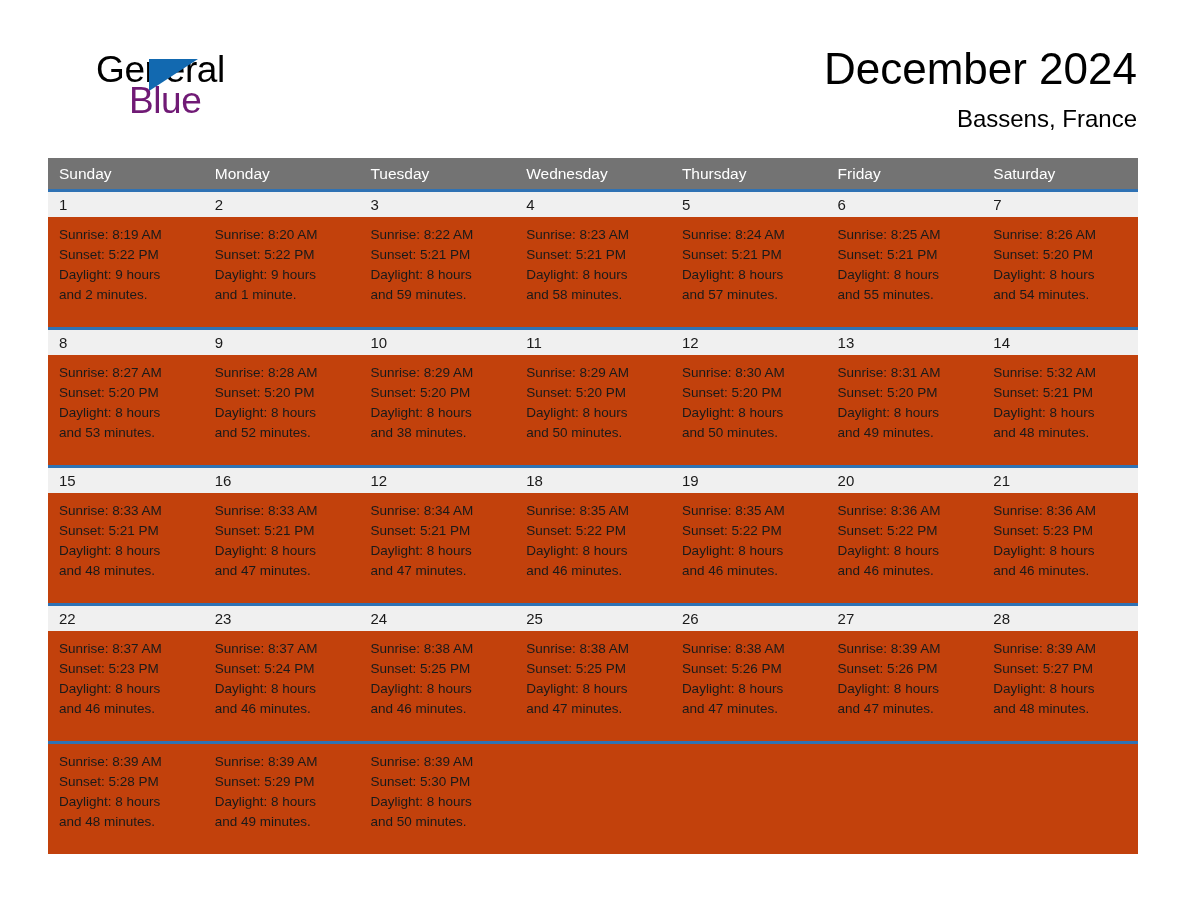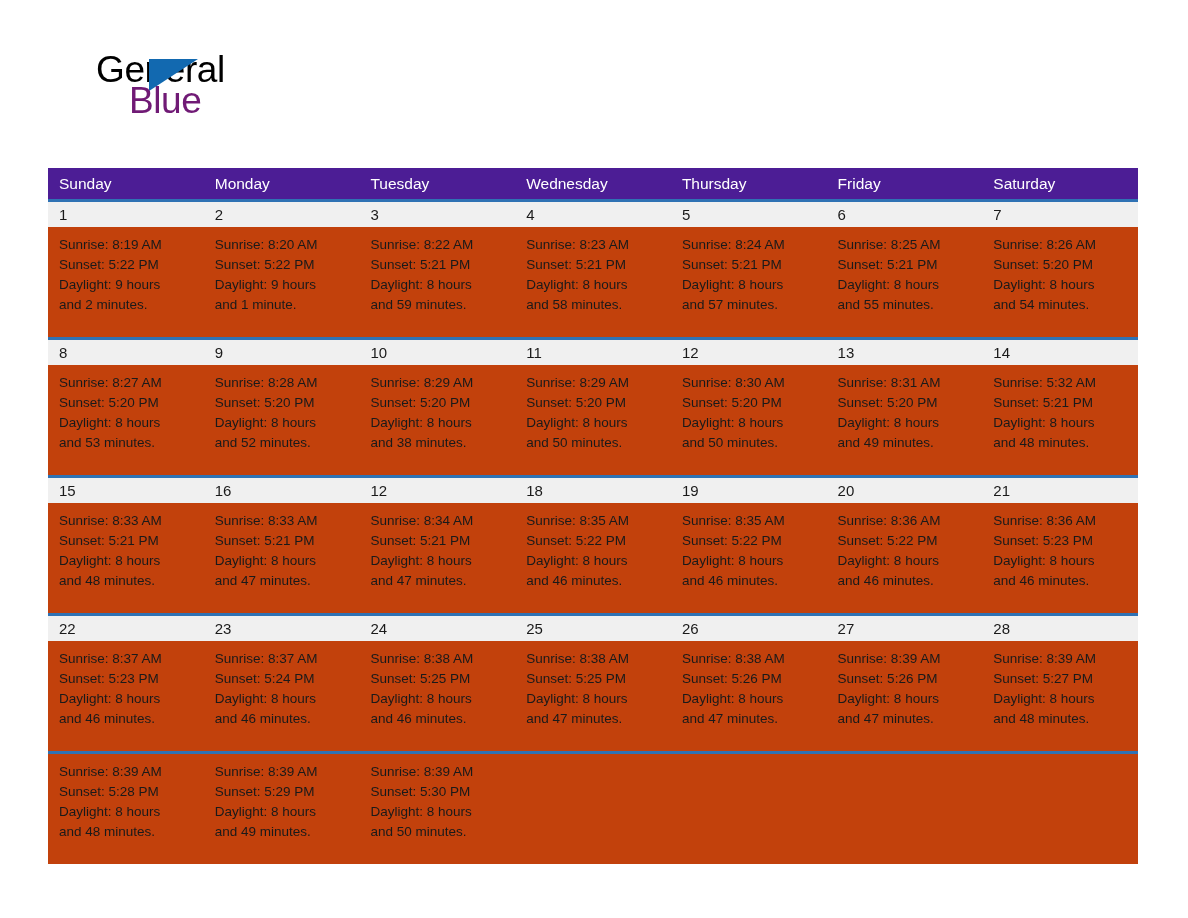--- a/index.html
+++ b/index.html
@@ -92,23 +92,22 @@
   
   .calendar {
     position: absolute;
     left: 48px;
     top: 158px;
     width: 1090px;
   }
 
   .weekday-row {
     display: flex;
-    background: #4c1d95;
+    background: #737373;
     height: 31px;
-    margin-top: 10px;
   }
   .weekday {
     flex: 1 1 0;
     color: #ffffff;
     font-size: 15.5px;
     line-height: 31px;
     padding-left: 11px;
     box-sizing: border-box;
     white-space: nowrap;
   }
@@ -157,20 +156,24 @@
 <div class="page">
 
   <div class="top">
 
     <div class="logo">
       <span class="logo-general">General</span>
       <span class="logo-triangle"></span>
       <span class="logo-blue">Blue</span>
     </div>
 
+    <div class="title-block">
+      <div class="month-title">December 2024</div>
+      <div class="location">Bassens, France</div>
+    </div>
 
   </div>
 
   <div class="calendar">
 
     <div class="weekday-row">
       <div class="weekday">Sunday</div>
       <div class="weekday">Monday</div>
       <div class="weekday">Tuesday</div>
       <div class="weekday">Wednesday</div>

